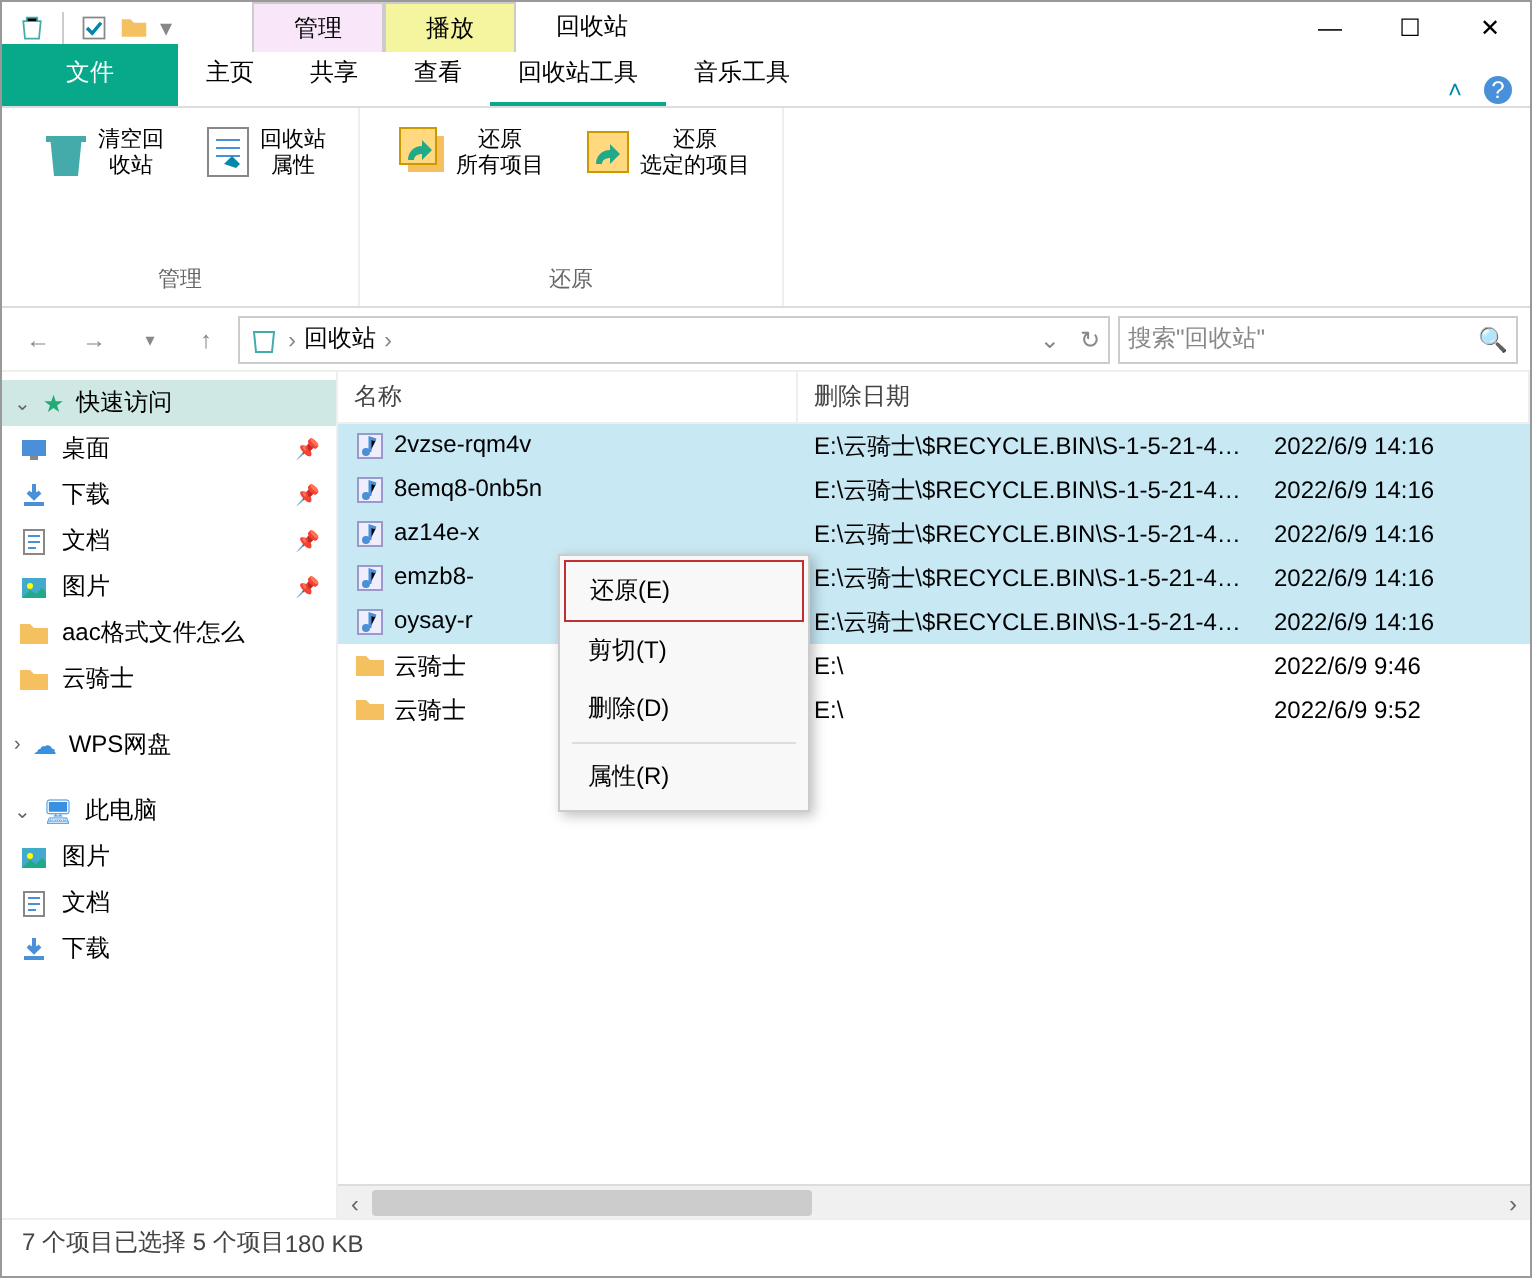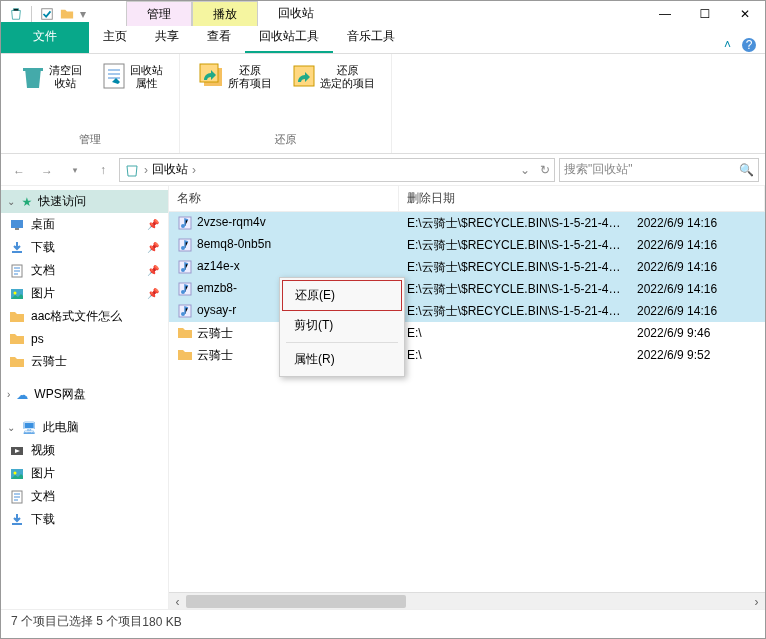--- a/index.html
+++ b/index.html
@@ -247,56 +247,39 @@
             </svg>
           </span>
           <span>aac格式文件怎么</span>
         </div>
         <div class="side-item indent-1">
           <span class="side-icon">
             <svg width="16" height="16" viewBox="0 0 16 16">
               <path fill="#f5c060" d="M1 3h5l2 2h7v8H1z"></path>
             </svg>
           </span>
-          <span>ps</span>
-        </div>
-        <div class="side-item indent-1">
-          <span class="side-icon">
-            <svg width="16" height="16" viewBox="0 0 16 16">
-              <path fill="#f5c060" d="M1 3h5l2 2h7v8H1z"></path>
-            </svg>
-          </span>
           <span>云骑士</span>
         </div>
       </div>
     <div class="indent-sep"></div>
     <div class="side-item">
       <span style="color:#666;font-size:10px">›</span>
       <span style="color:#3a90e0">☁</span>
       <span>WPS网盘</span>
     </div>
     <div class="indent-sep"></div>
     <div class="side-item">
       <span style="color:#666;font-size:10px">⌄</span>
       <span style="color:#3a90e0">🖥</span>
       <span>此电脑</span>
     </div>
     <div id="sidebar-pc-items">
         <div class="side-item indent-1">
           <span class="side-icon">
             <svg width="16" height="16" viewBox="0 0 16 16">
-              <rect x="2" y="4" width="12" height="8" fill="#555"></rect>
-              <path fill="#fff" d="M6 6l5 2-5 2z"></path>
-            </svg>
-          </span>
-          <span>视频</span>
-        </div>
-        <div class="side-item indent-1">
-          <span class="side-icon">
-            <svg width="16" height="16" viewBox="0 0 16 16">
               <rect x="2" y="3" width="12" height="10" fill="#4ac"></rect>
               <circle cx="6" cy="7" r="1.5" fill="#ff0"></circle>
               <path fill="#2a8" d="M2 13l4-4 3 2 3-3 2 2v3z"></path>
             </svg>
           </span>
           <span>图片</span>
         </div>
         <div class="side-item indent-1">
           <span class="side-icon">
             <svg width="16" height="16" viewBox="0 0 16 16">
@@ -422,20 +405,21 @@
       <div class="hscroll-btn l">‹</div>
       <div class="hscroll-thumb"></div>
       <div class="hscroll-btn r">›</div>
     </div>
   </div>
 </div>
 
 <div class="ctx-menu" id="ctx-menu">
     <div class="ctx-item hl">还原(E)</div>
     <div class="ctx-item">剪切(T)</div>
+    <div class="ctx-item">删除(D)</div>
     <div class="ctx-sep"></div>
     <div class="ctx-item">属性(R)</div>
   </div>
 
 <div class="statusbar">
   <span>7 个项目</span>
   <span>已选择 5 个项目</span>
   <span>180 KB</span>
 </div>
 

